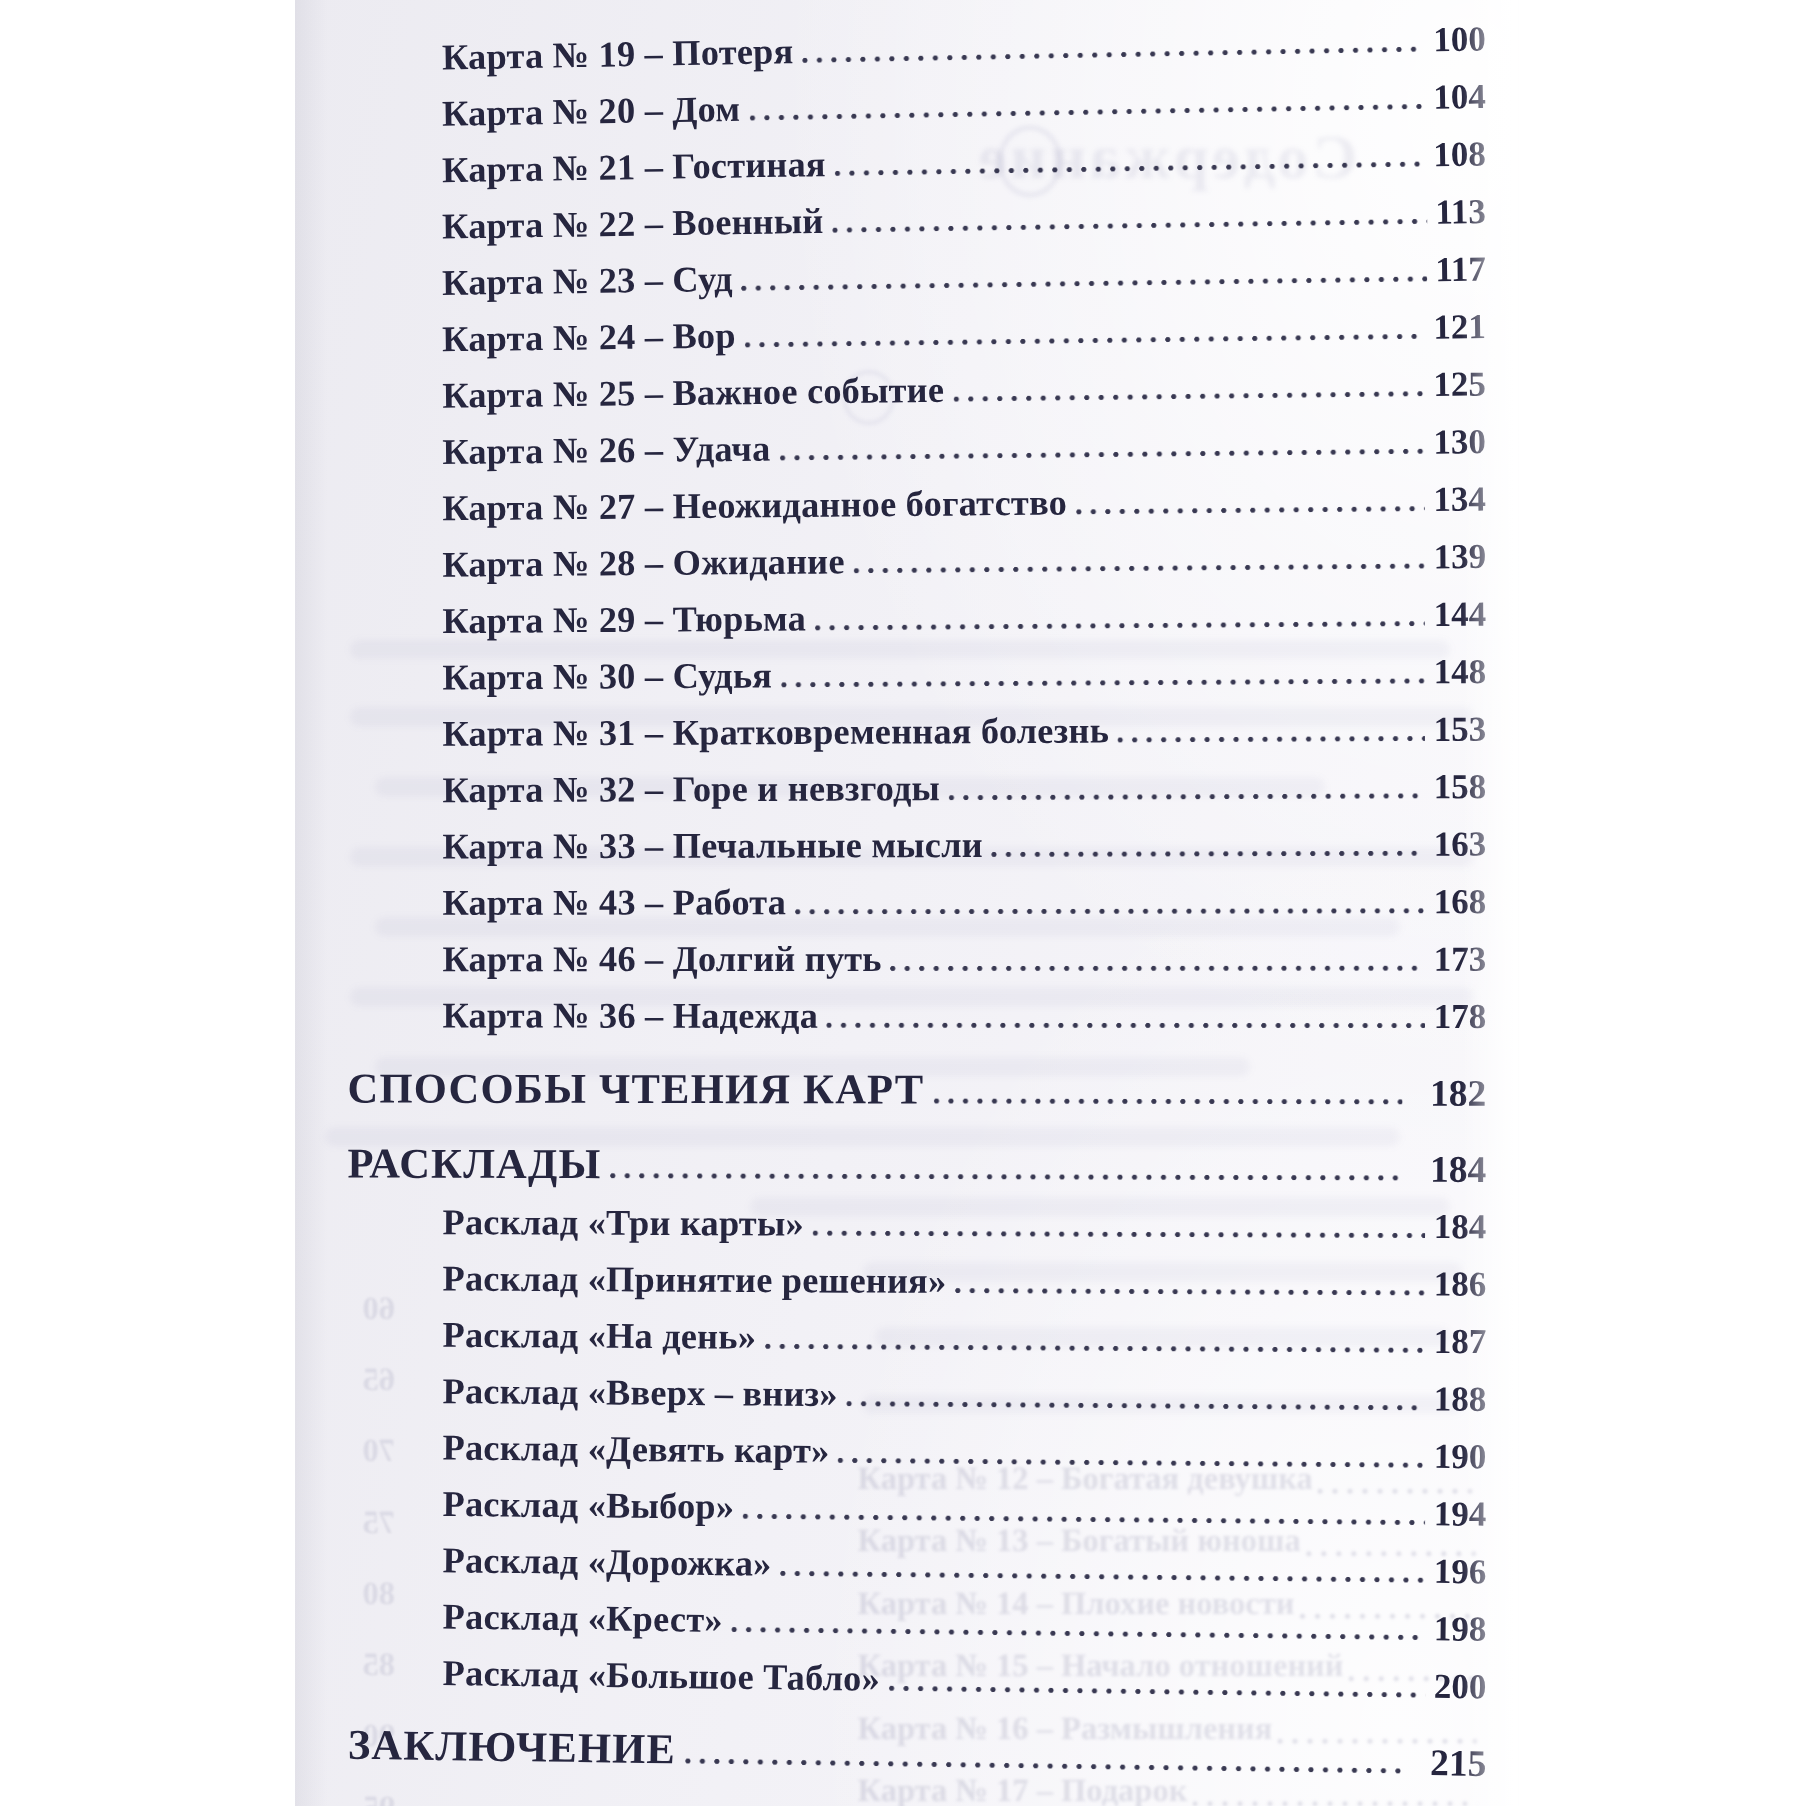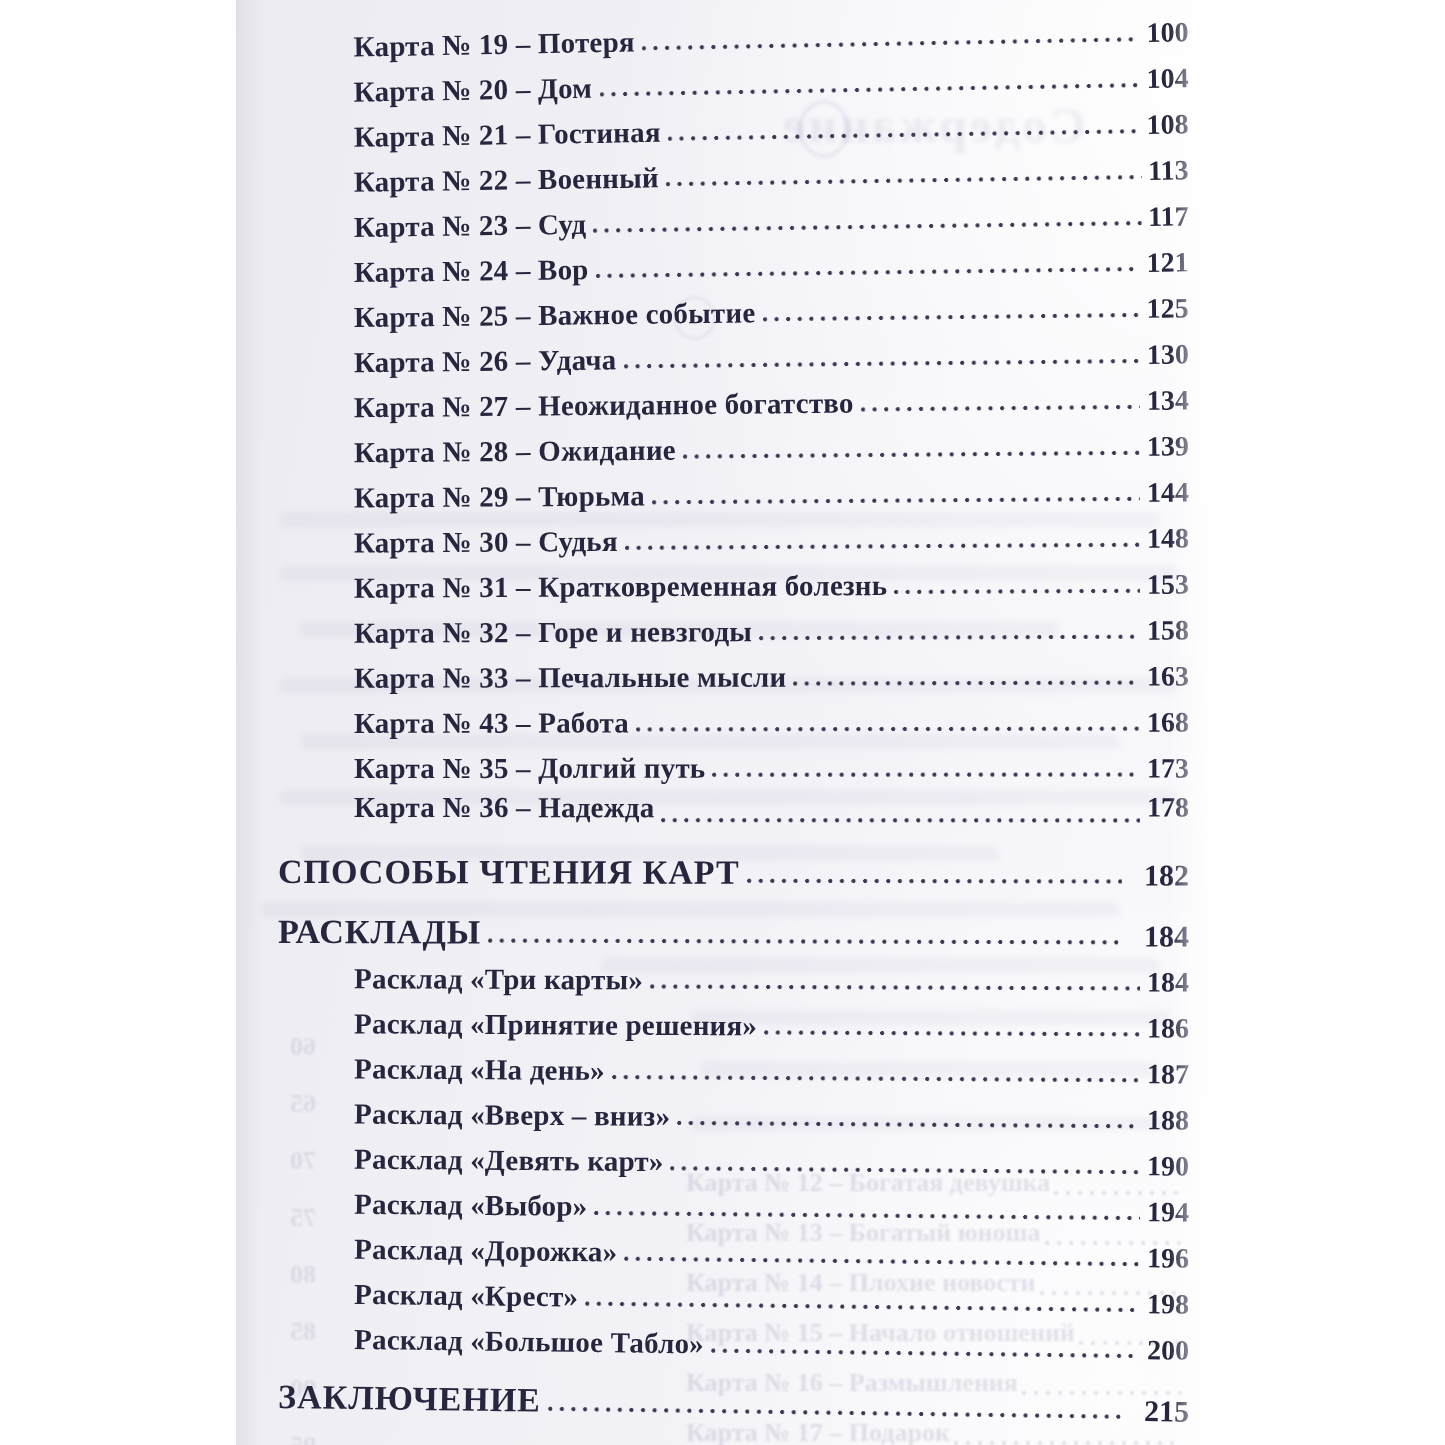--- a/index.html
+++ b/index.html
@@ -220,25 +220,25 @@
     <span class="label">Карта № 33 – Печальные мысли</span>
     <span class="dots"></span>
     <span class="page-num">163</span>
   </div>
         <div class="row entry" style="transform: rotate(-0.09deg);">
     <span class="label">Карта № 43 – Работа</span>
     <span class="dots"></span>
     <span class="page-num">168</span>
   </div>
         <div class="row entry" style="transform: rotate(-0.03deg);">
-    <span class="label">Карта № 35 – Долгий путь</span>
+    <span class="label">Карта № 46 – Долгий путь</span>
     <span class="dots"></span>
     <span class="page-num">173</span>
   </div>
-        <div class="row entry" style="transform: rotate(0.03deg); align-items: center;">
+        <div class="row entry" style="transform: rotate(0.03deg);">
     <span class="label">Карта № 36 – Надежда</span>
     <span class="dots"></span>
     <span class="page-num">178</span>
   </div>
         <div class="row header" style="transform: rotate(0.1deg);">
     <span class="label">СПОСОБЫ ЧТЕНИЯ КАРТ</span>
     <span class="dots"></span>
     <span class="page-num">182</span>
   </div>
         <div class="row header" style="transform: rotate(0.16deg);">

